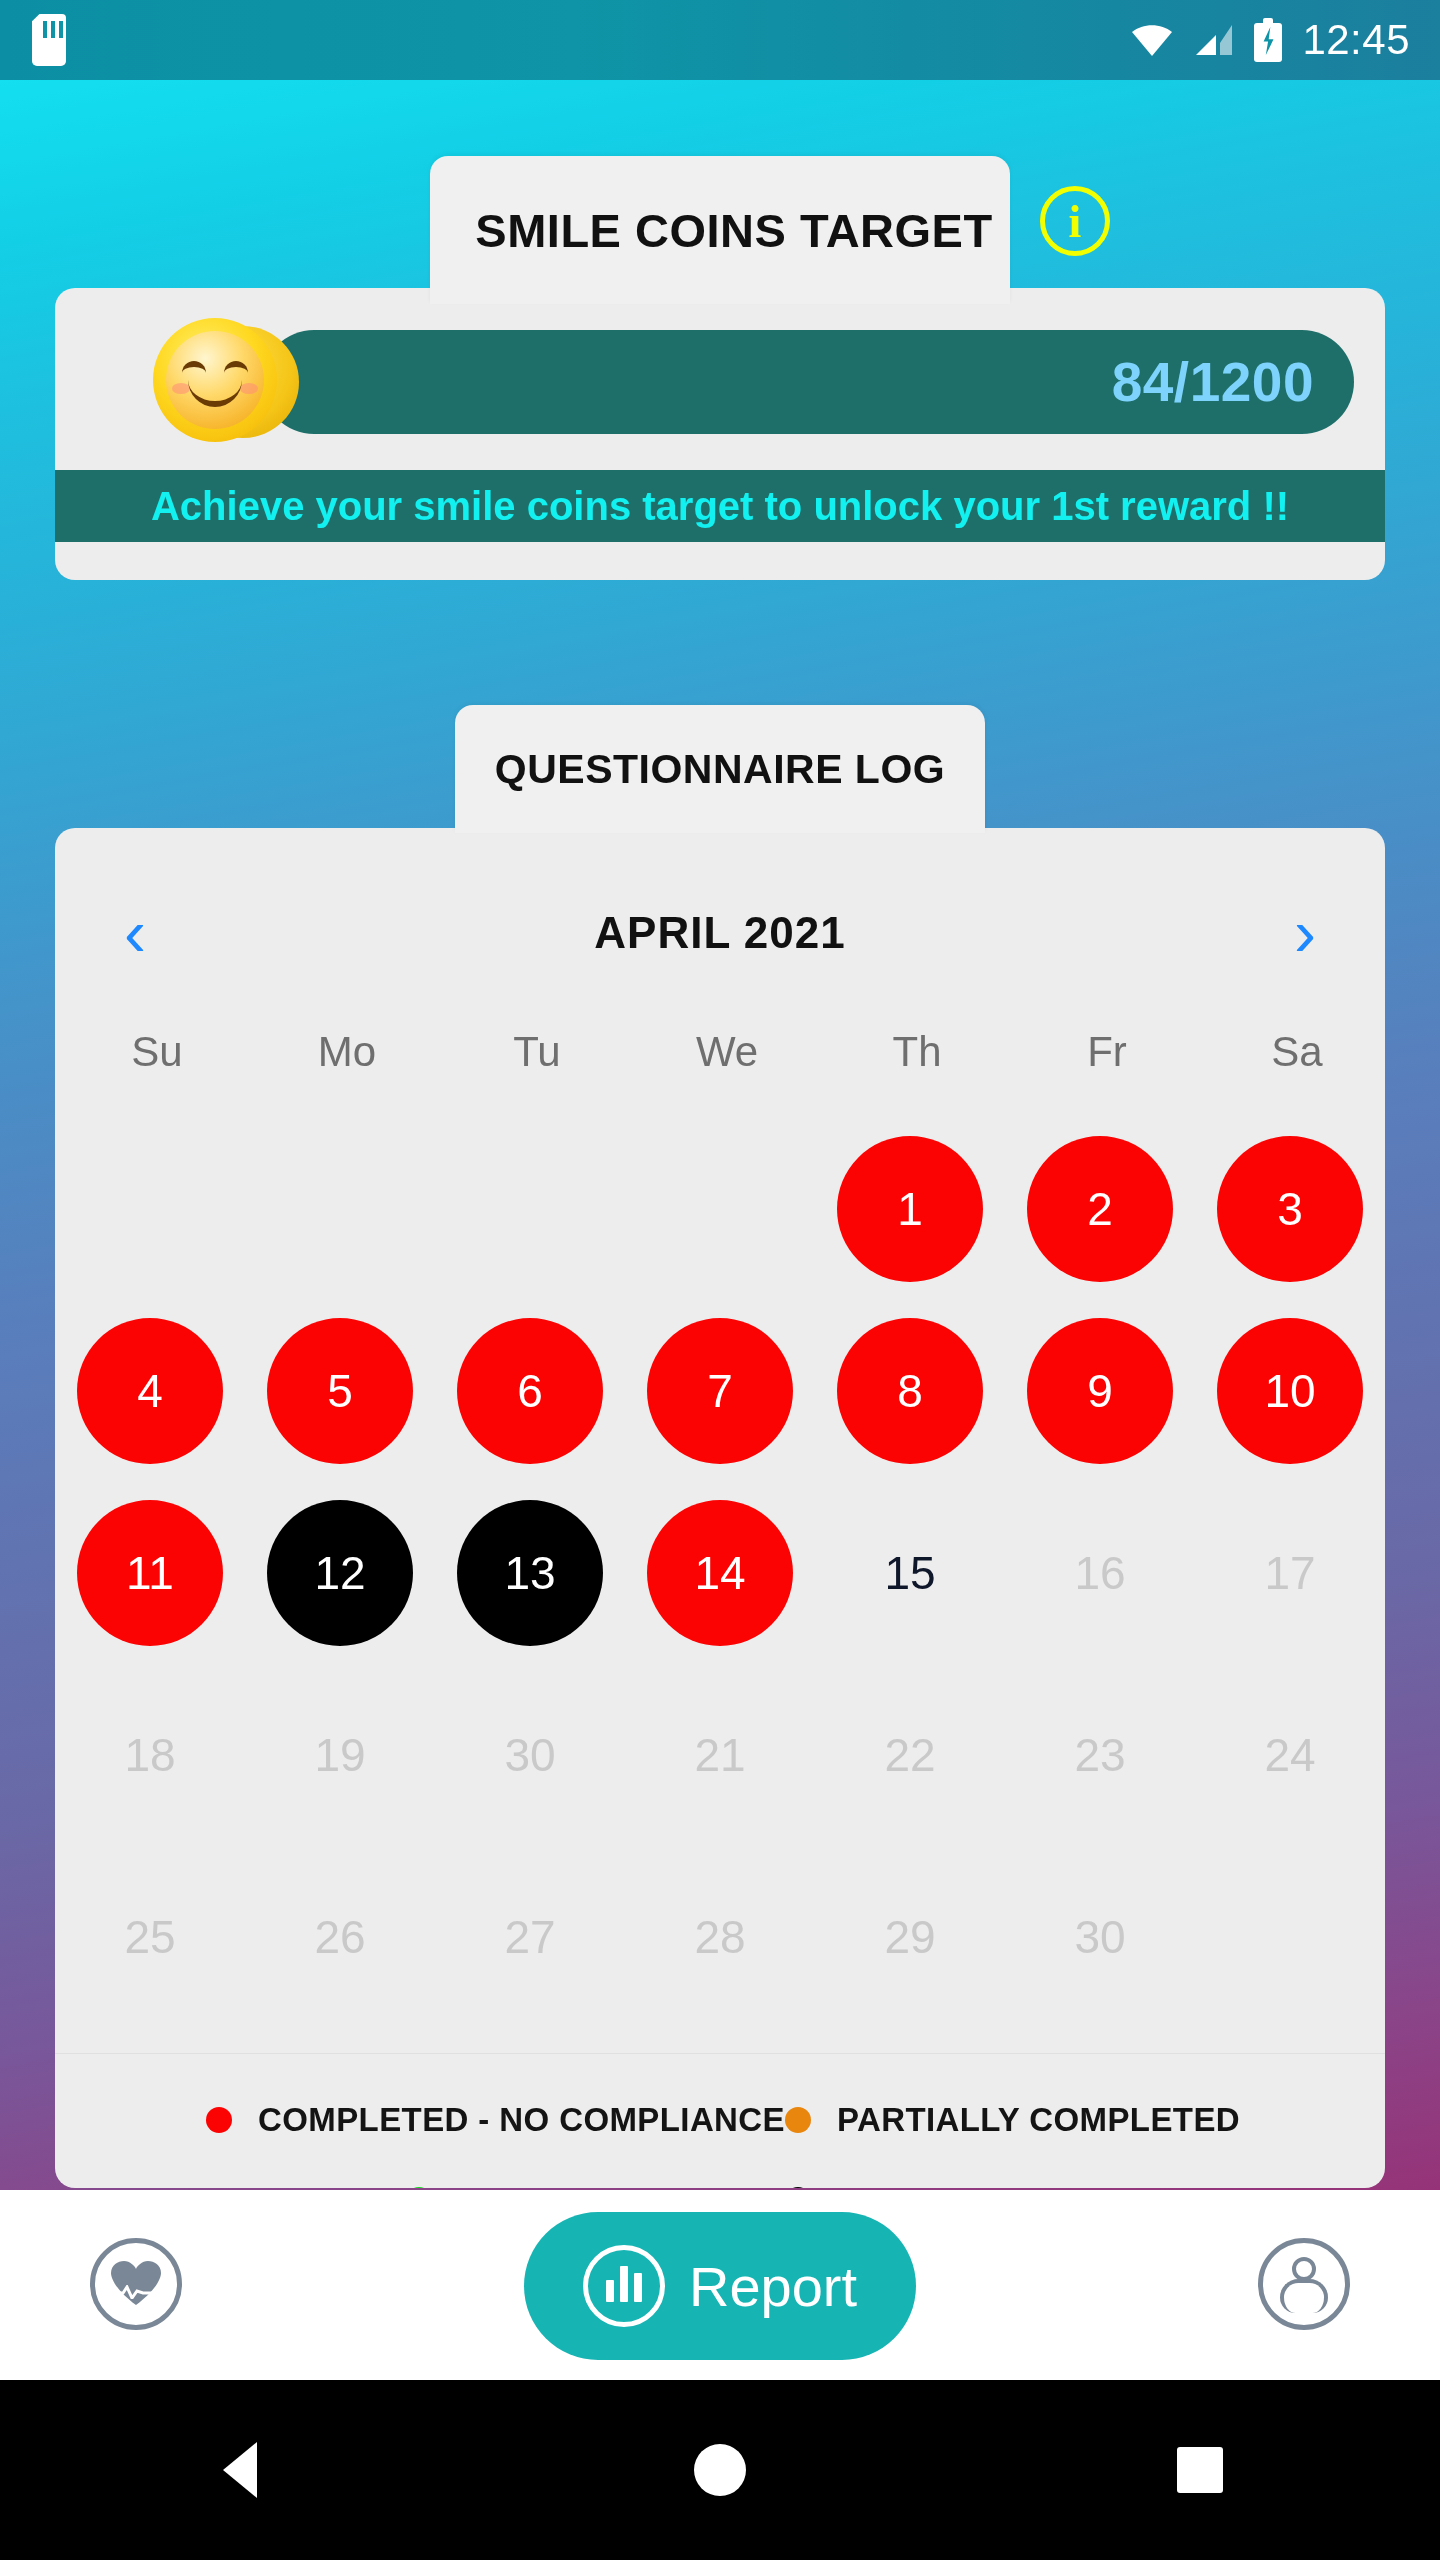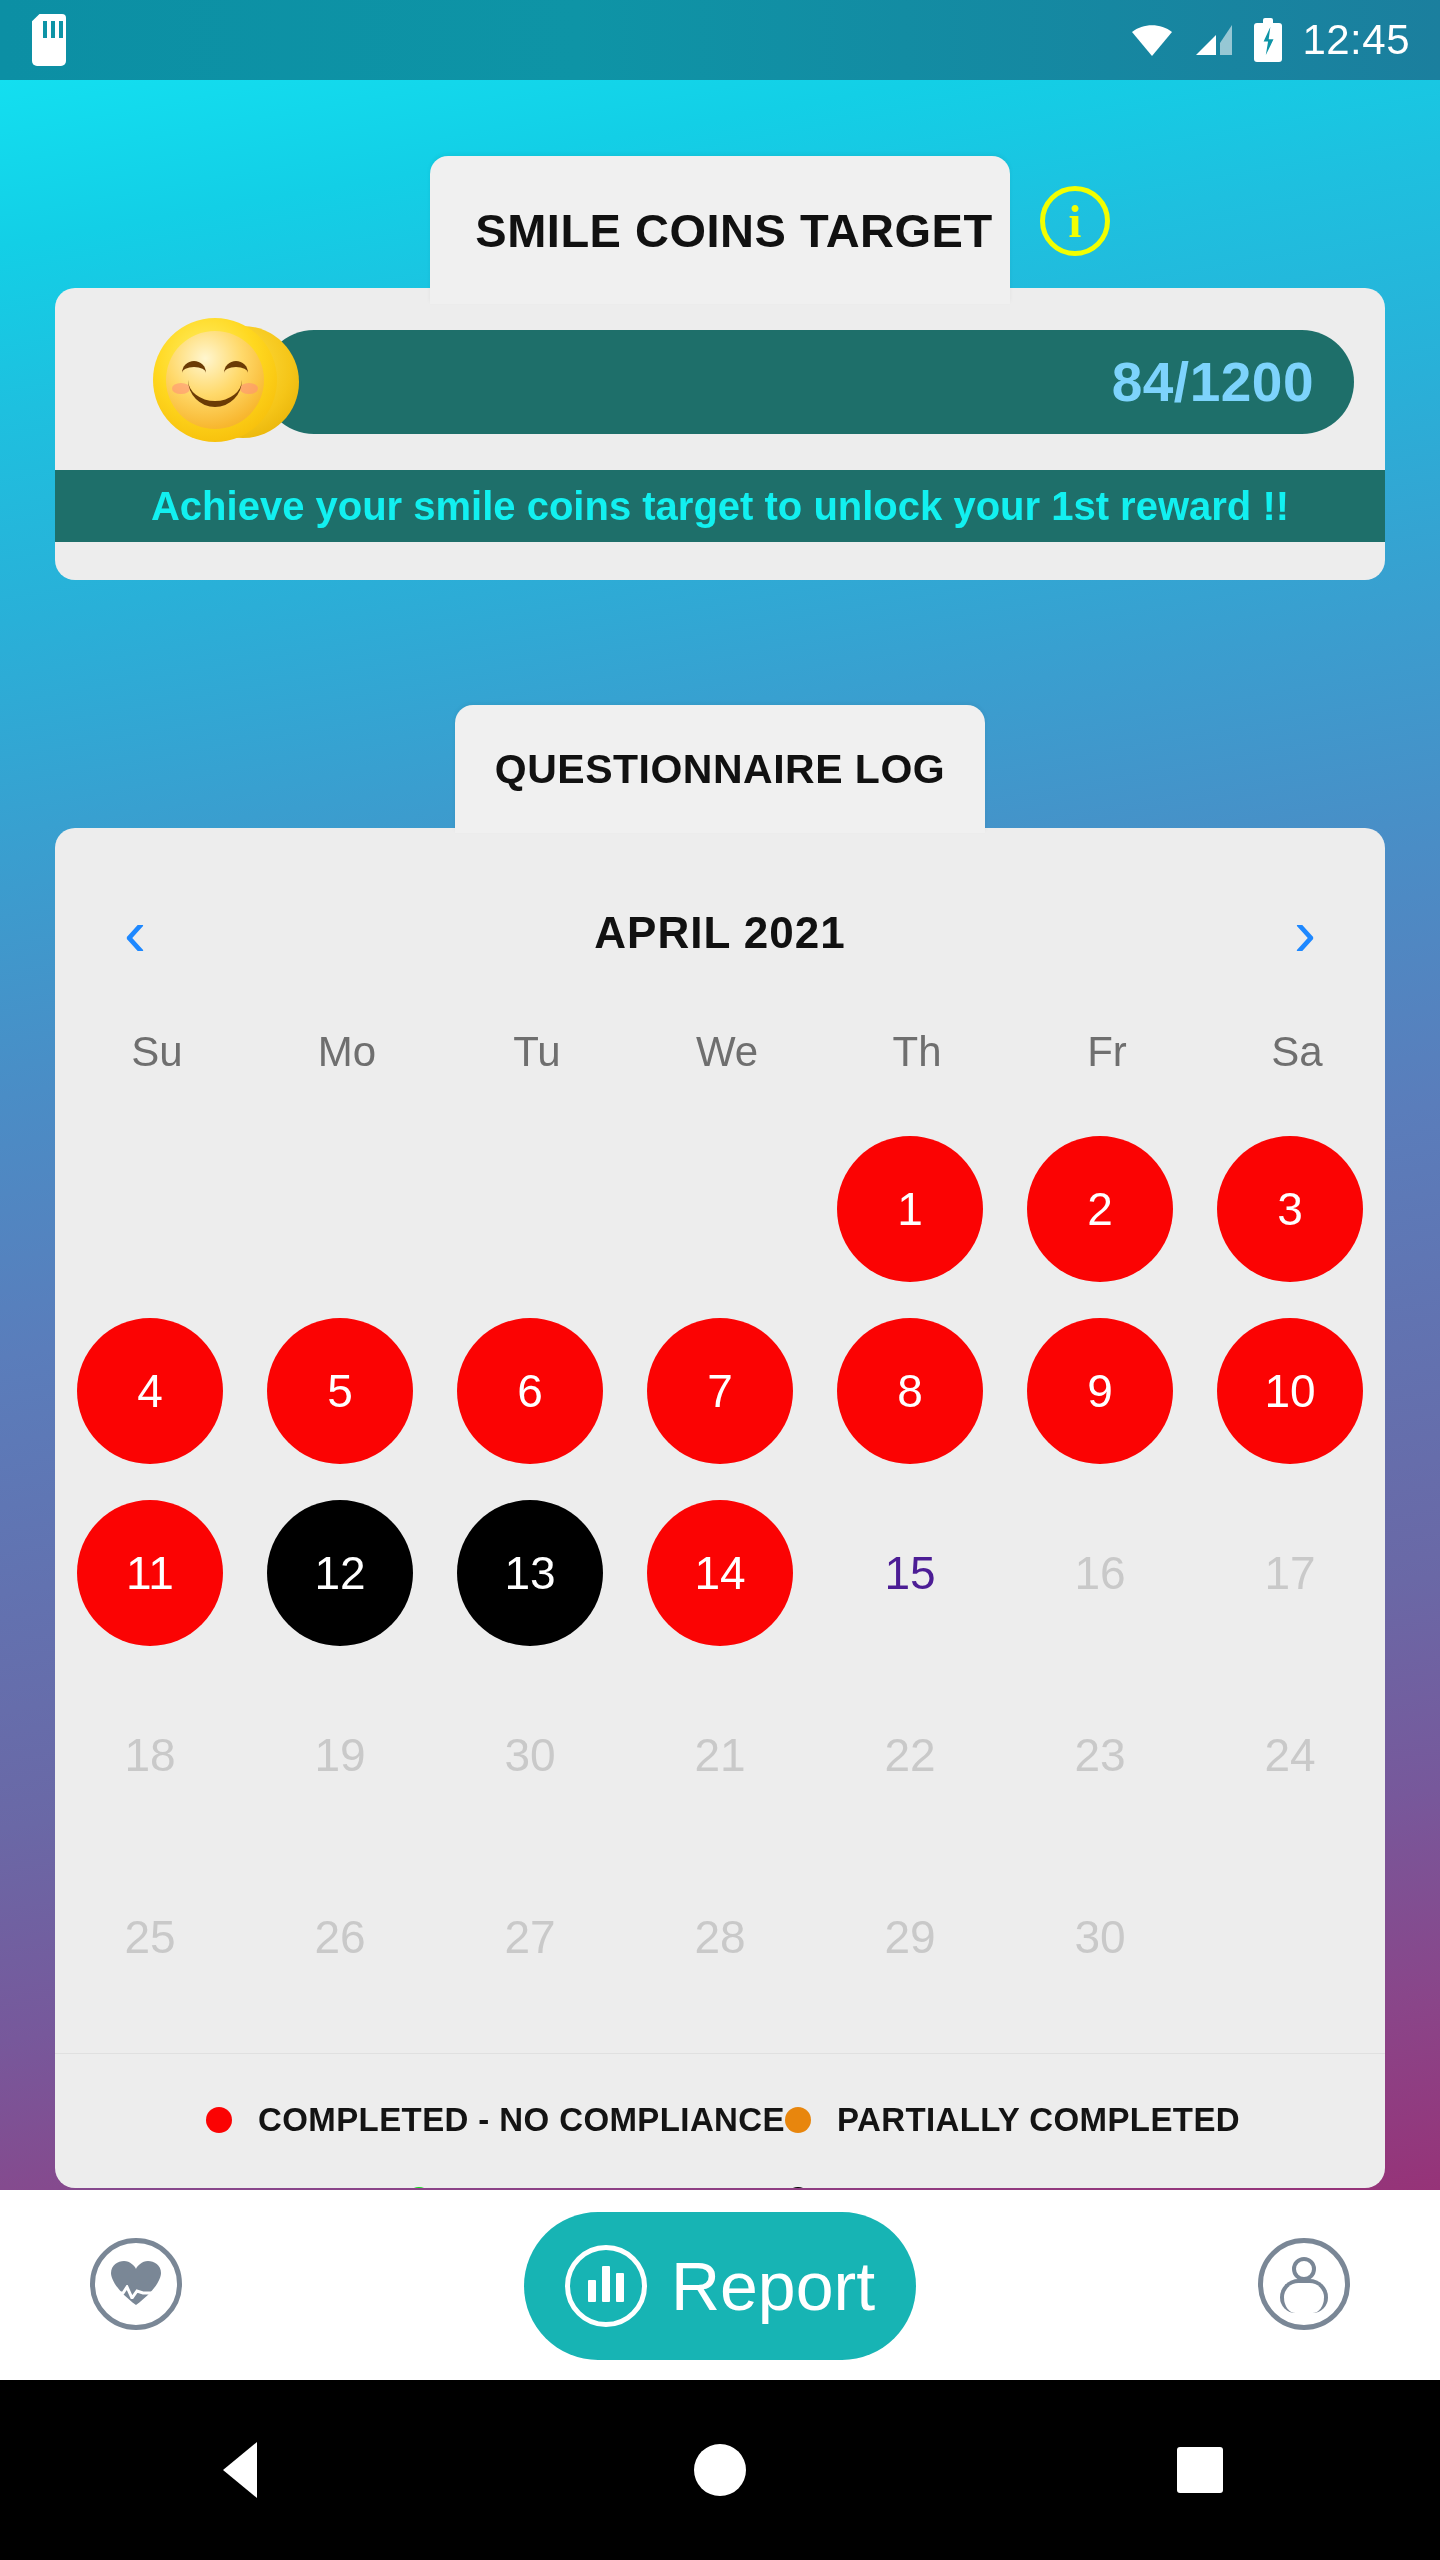--- a/index.html
+++ b/index.html
@@ -143,21 +143,21 @@
     display:grid; grid-template-columns:repeat(7,1fr); grid-auto-rows:182px;
   }
   .cell{ display:flex; align-items:center; justify-content:center; }
   .day{
     width:146px; height:146px; border-radius:50%;
     display:flex; align-items:center; justify-content:center;
     font-size:46px;
   }
   .day.red{ background:#fb0303; color:#fff; }
   .day.black{ background:#000; color:#fff; }
-  .day.today{ background:transparent; color:#4c1d95;text-align:center; }
+  .day.today{ background:transparent; color:#0f172a;text-align:center; }
   .day.future{ background:transparent; color:#c9c9c9; }
 
   .legend{
     position:absolute; top:1225px; left:0; width:1330px;
     border-top:1px solid #e0e0e0; padding-top:26px;
   }
   .leg-row{ display:flex; align-items:center; height:80px; padding-left:90px;}
   .leg-item{ display:flex; align-items:center; }
   .leg-item.a{ width:640px;justify-content:flex-end; }
   .dot{ width:26px; height:26px; border-radius:50%; margin-right:26px; flex:none;}
@@ -187,21 +187,21 @@
     border:4px solid #7a8796; border-radius:26px 26px 22px 22px; border-bottom:none; }
   .report-btn{
     position:absolute; left:524px; top:22px; width:392px; height:148px;
     background:#17b4b4; border-radius:76px;
     display:flex; align-items:center; justify-content:center; gap:24px;
   }
   .rep-icon{ width:82px; height:82px; border:5px solid #fff; border-radius:50%;
     display:flex; align-items:flex-end; justify-content:center; padding-bottom:20px; gap:6px;}
   .rep-icon i{ display:block; width:8px; background:#fff; border-radius:1px;}
   .rep-icon i:nth-child(1){height:22px;} .rep-icon i:nth-child(2){height:36px;} .rep-icon i:nth-child(3){height:29px;}
-  .rep-label{ color:#fff; font-size:68px; }
+  .rep-label{ color:#fff; font-size:56px; }
 
   
   .androidnav{
     position:absolute; left:0; top:2380px; width:1440px; height:180px;
     background:#000; display:flex; align-items:center; justify-content:space-around;
     z-index:30;
   }
   .nb{ width:160px; height:100px; display:flex; align-items:center; justify-content:center;}
   .nb .tri{ width:0;height:0;border-top:28px solid transparent;border-bottom:28px solid transparent;border-right:34px solid #fff;}
   .nb .cir{ width:52px;height:52px;border-radius:50%;background:#fff;}

